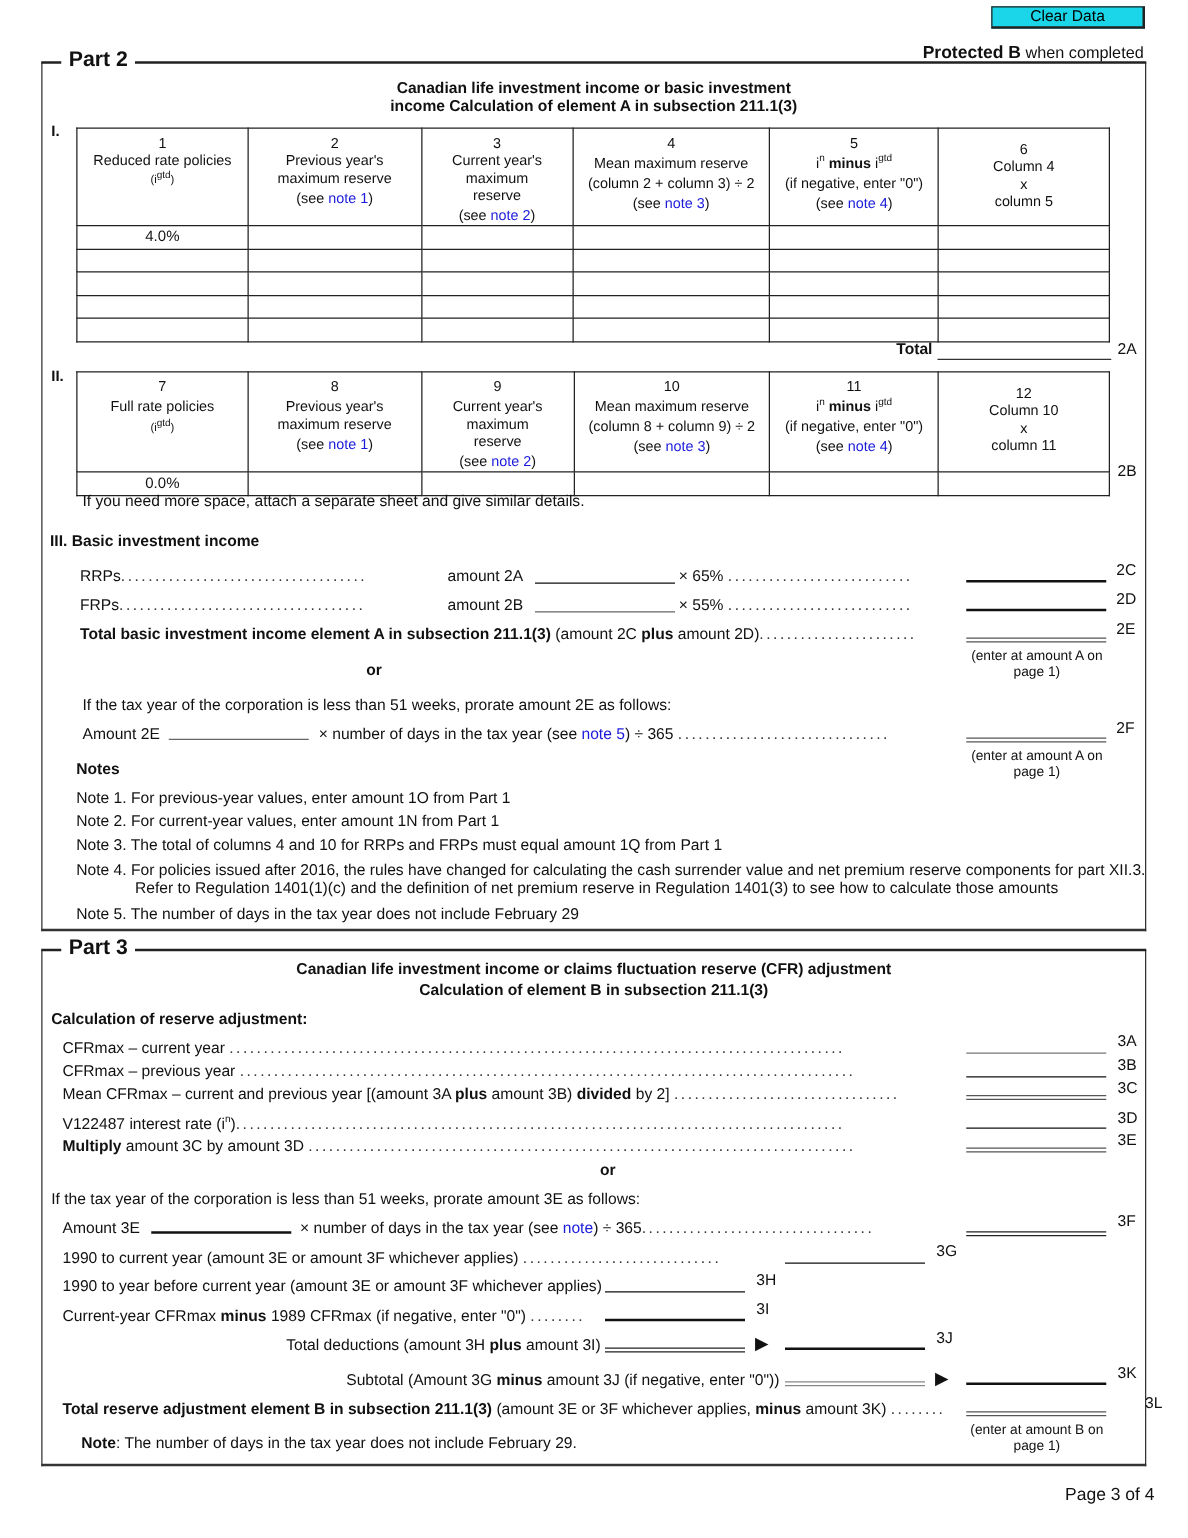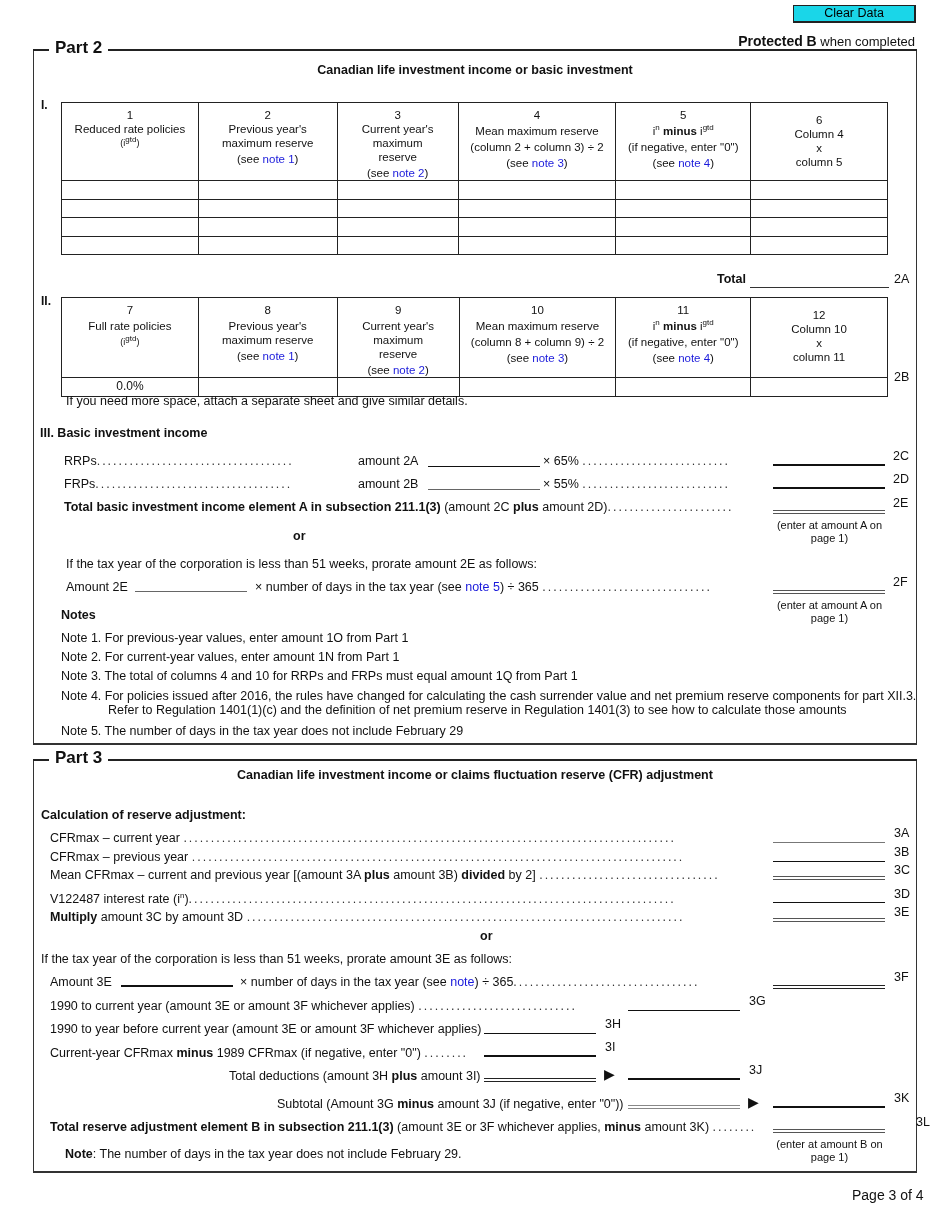--- a/index.html
+++ b/index.html
@@ -50,20 +50,21 @@
 
 <button id="clear-btn">Clear Data</button>
 <div id="protected"><span class="pb">Protected B</span><span> when completed</span></div>
 
 <div class="part-box p2"></div>
 <div class="part-topline" style="left:33px;top:49px;width:884px;"></div>
 <div class="part-title" style="left:49px;top:38px;">Part 2</div>
 
 <div class="heading-center" style="top:63px;">
   <div>Canadian life investment income or basic investment</div>
+  <div>income Calculation of element A in subsection 211.1(3)</div>
 </div>
 
 <div class="roman" style="left:41px;top:98px;">I.</div>
 <table class="grid" style="left:61px;top:102px;width:827px;">
   <colgroup>
       <col style="width:137px">
       <col style="width:139px">
       <col style="width:121px">
       <col style="width:158px">
       <col style="width:135px">
@@ -99,20 +100,28 @@
           <div style="margin-top:2px"><span>(see </span><span class="link">note 4</span><span>)</span></div>
         </th>
     <th style="padding-top:10px">
           <div>6</div>
           <div>Column 4</div>
           <div>x</div>
           <div>column 5</div>
         </th>
   </tr>
   <tr>
+        <td>4.0%</td>
+        <td></td>
+        <td></td>
+        <td></td>
+        <td></td>
+        <td></td>
+      </tr>
+  <tr>
         <td></td>
         <td></td>
         <td></td>
         <td></td>
         <td></td>
         <td></td>
       </tr>
   <tr>
         <td></td>
         <td></td>
@@ -240,20 +249,21 @@
 <div class="txt" style="left:61px;top:689px;">Note 4. For policies issued after 2016, the rules have changed for calculating the cash surrender value and net premium reserve components for part XII.3.</div>
 <div class="txt" style="left:108px;top:703px;">Refer to Regulation 1401(1)(c) and the definition of net premium reserve in Regulation 1401(3) to see how to calculate those amounts</div>
 <div class="txt" style="left:61px;top:724px;">Note 5. The number of days in the tax year does not include February 29</div>
 
 <div class="part-box p3"></div>
 <div class="part-topline" style="left:33px;top:759px;width:884px;"></div>
 <div class="part-title" style="left:49px;top:748px;">Part 3</div>
 
 <div class="heading-center" style="top:768px;">
   <div>Canadian life investment income or claims fluctuation reserve (CFR) adjustment</div>
+  <div style="margin-top:2px">Calculation of element B in subsection 211.1(3)</div>
 </div>
 
 <div class="txt b" style="left:41px;top:808px;">Calculation of reserve adjustment:</div>
 
 <div class="txt" style="left:50px;top:831px;"><span>CFRmax – current year</span>  <span class="dots">..........................................................................................</span></div>
 <div class="line" style="left:773px;top:842px;width:112px;border-bottom-color:#777;"></div>
 <div class="code" style="left:894px;top:826px;">3A</div>
 
 <div class="txt" style="left:50px;top:850px;"><span>CFRmax – previous year</span>  <span class="dots">..........................................................................................</span></div>
 <div class="line" style="left:773px;top:861px;width:112px;"></div>

